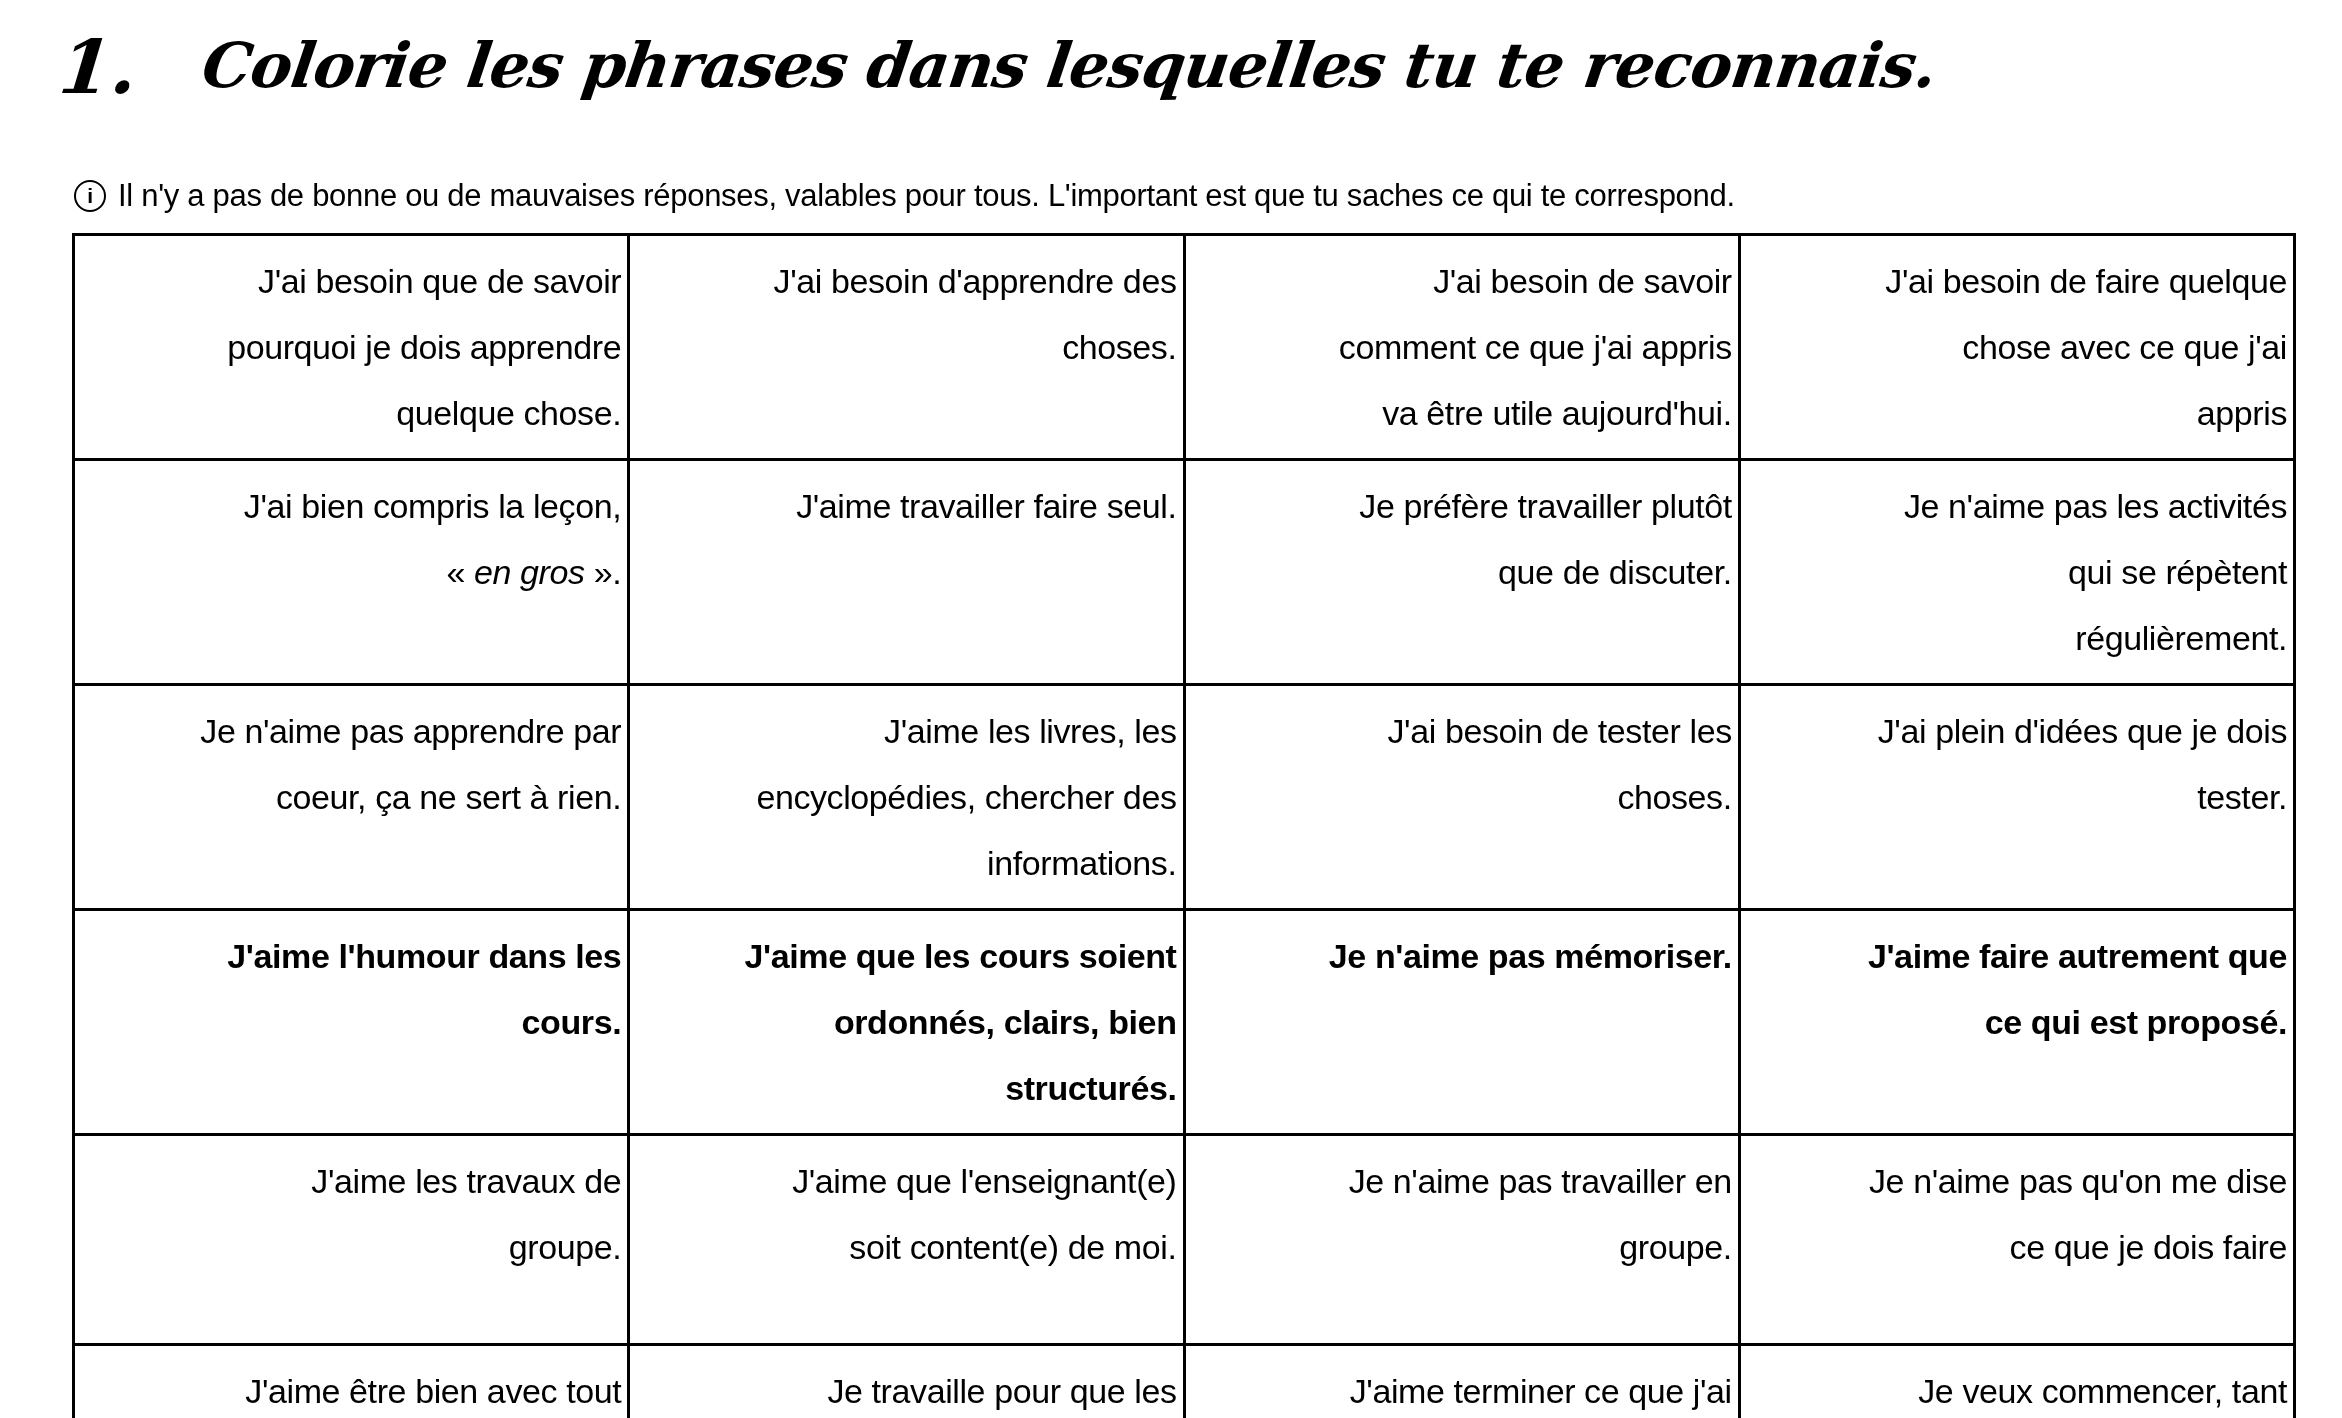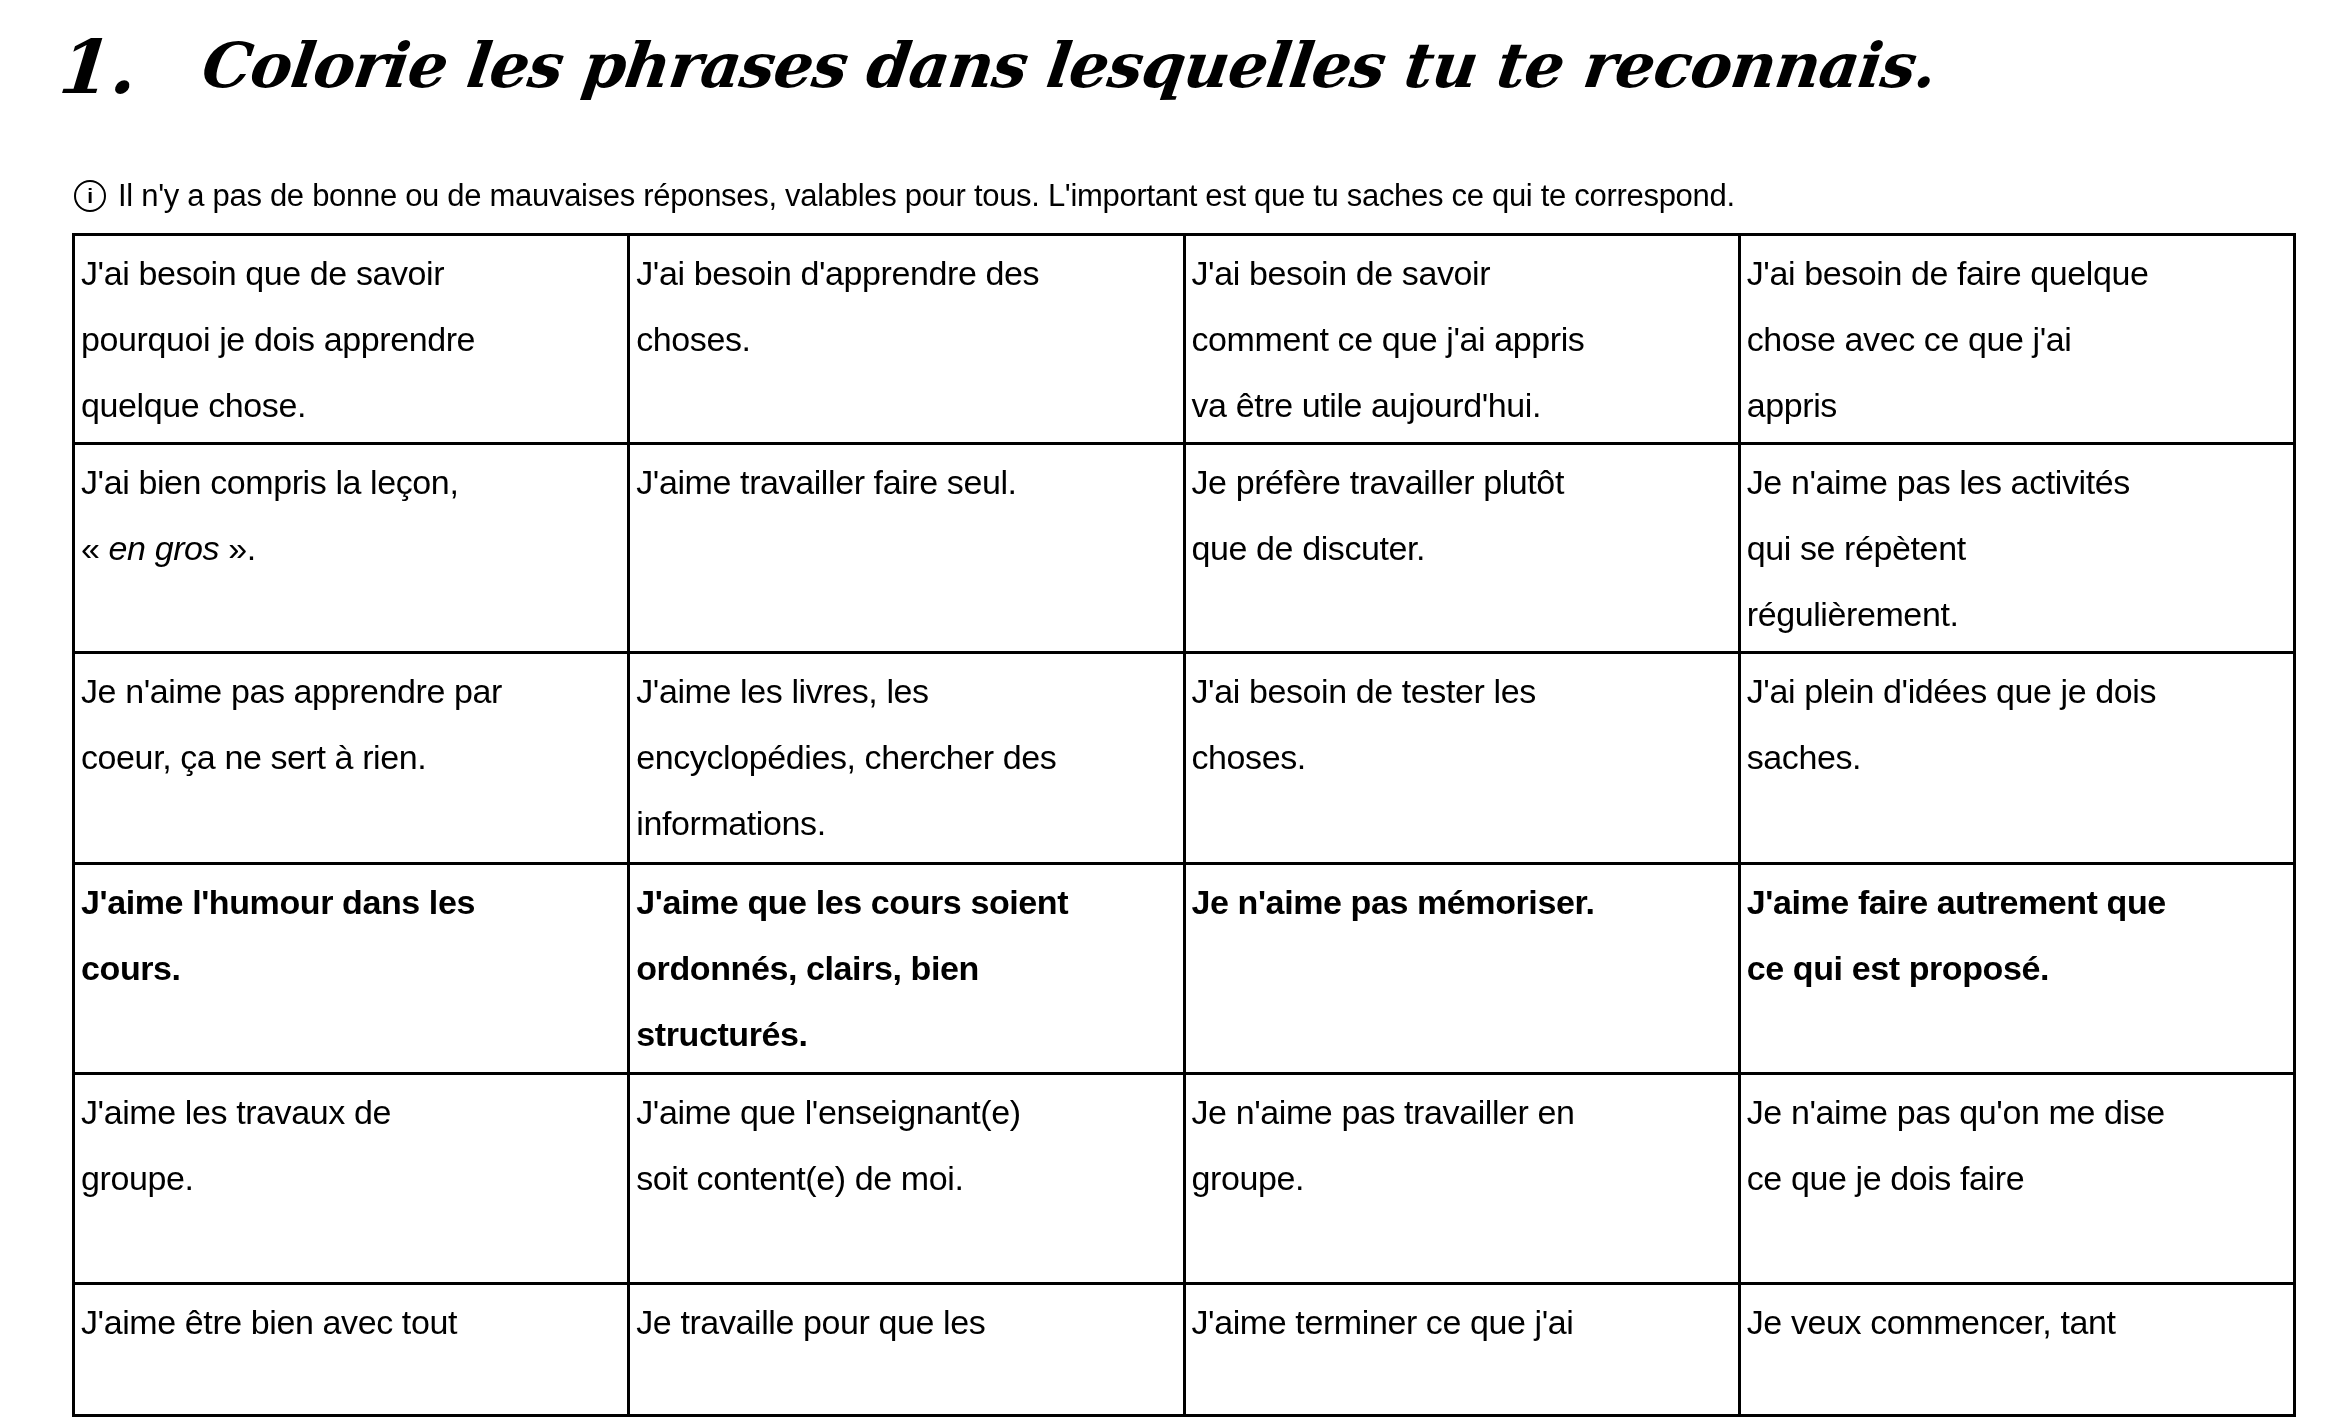--- a/index.html
+++ b/index.html
@@ -75,25 +75,25 @@
     top: 233px;
     left: 72px;
     width: 2224px;
     border-collapse: collapse;
     table-layout: fixed;
   }
   table.grid td {
     border: 3px solid #000;
     width: 25%;
     vertical-align: top;
-    text-align: left;
+    text-align: right;
     font-size: 34px;
     line-height: 66px;
     letter-spacing: -0.4px;
-    padding: 4px 6px;
+    padding: 12px 6px;
     white-space: pre-line;
     overflow: hidden;
   }
   table.grid tr:nth-child(1) { height: 200px; }
   table.grid tr:nth-child(2) { height: 144px; }
   table.grid tr:nth-child(3) { height: 211px; }
   table.grid tr:nth-child(4) { height: 210px; font-weight: bold; }
   table.grid tr:nth-child(5) { height: 210px; }
   table.grid tr:nth-child(6) { height: 132px; margin-top: 24px; }
   table.grid tr:nth-child(7) { height: 200px; }
@@ -139,21 +139,21 @@
     </tr>
     <tr>
       <td>Je n'aime pas apprendre par
 coeur, ça ne sert à rien.</td>
       <td>J'aime les livres, les
 encyclopédies, chercher des
 informations.</td>
       <td>J'ai besoin de tester les
 choses.</td>
       <td>J'ai plein d'idées que je dois
-saches.</td>
+tester.</td>
     </tr>
     <tr>
       <td>J'aime l'humour dans les
 cours.</td>
       <td>J'aime que les cours soient
 ordonnés, clairs, bien
 structurés.</td>
       <td>Je n'aime pas mémoriser.</td>
       <td>J'aime faire autrement que
 ce qui est proposé.</td>

